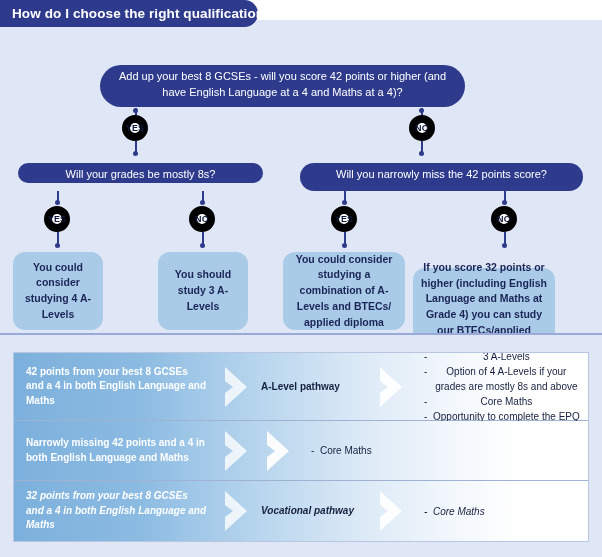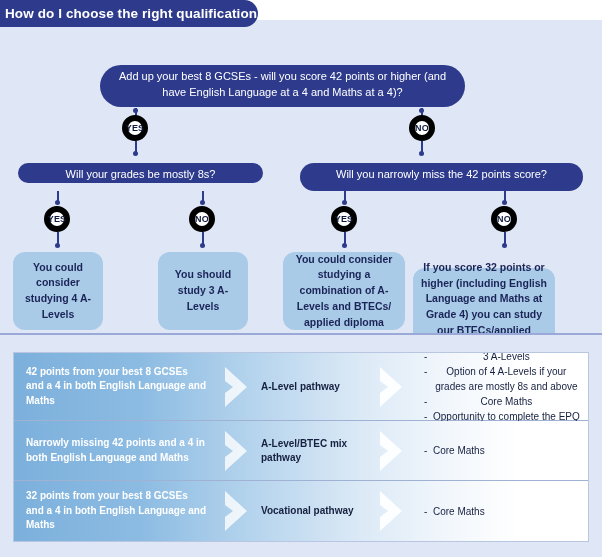--- a/index.html
+++ b/index.html
@@ -12,21 +12,21 @@
   }
   .page{position:relative;width:602px;height:557px;background:#ffffff;}
 
   
   .header-banner{
     position:absolute;left:0;top:0;
     width:258px;height:27px;
     background:#2e3b8c;
     border-radius:0 14px 14px 0;
     display:flex;align-items:center;
-    padding-left:5px;
+    padding-left:12px;
     box-sizing:border-box;
     z-index:5;
   }
   .header-banner .title{
     color:#ffffff;font-size:13.5px;font-weight:bold;letter-spacing:.1px;
     white-space:nowrap;
   }
 
   
   .flow-panel{
@@ -73,21 +73,21 @@
   .obox.o1{left:13px;top:232px;width:90px;height:78px;}
   .obox.o2{left:158px;top:232px;width:90px;height:78px;}
   .obox.o3{left:283px;top:232px;width:122px;height:78px;}
   .obox.o4{left:413px;top:248px;width:142px;height:78px;}
 
   
   .badge{
     position:absolute;
     width:26px;height:26px;border-radius:50%;
     background:#ffffff;
-    border:6px solid #000000;
+    border:8px solid #000000;
     display:flex;align-items:center;justify-content:center;
     color:#111a3d;font-size:9px;font-weight:bold;letter-spacing:.2px;
     box-sizing:border-box;
     z-index:3;
   }
 
   
   .conn{
     position:absolute;
     width:2px;background:#2e3b8c;
@@ -110,21 +110,21 @@
     position:relative;
     display:flex;
     width:100%;
     box-sizing:border-box;
     border-bottom:1px solid #9fb2d4;
     background:linear-gradient(to right,#7cb0dc 0%,#8cbbe2 22%,#b2d2ec 40%,#dbe9f6 60%,#f2f7fc 76%,#ffffff 88%,#ffffff 100%);
   }
   .prow:last-child{border-bottom:none;}
   .prow.r1{height:68px;}
   .prow.r2{height:60px;}
-  .prow.r3{height:60px;}
+  .prow.r3{height:60px;font-style:italic;}
 
   .cell-left{
     width:203px;flex:0 0 203px;
     display:flex;align-items:center;
     padding:0 10px 0 12px;box-sizing:border-box;
     color:#ffffff;font-weight:bold;font-size:10px;line-height:1.45;
   }
   .chev{
     flex:0 0 42px;width:42px;
     display:flex;align-items:center;justify-content:center;
@@ -260,21 +260,20 @@
       </div>
     </div>
 
     <div class="prow r2">
       <div class="cell-left">Narrowly missing 42 points and a 4 in both English Language and Maths</div>
       <div class="chev">
         <svg width="34" height="48" viewBox="0 0 34 48">
             <path d="M4 4 L26 24 L4 44 L4 30 L12 24 L4 18 Z" fill="#ffffff" fill-opacity="0.78"></path>
           </svg>
       </div>
-      <div class="cell-mid">A-Level/BTEC mix pathway</div>
       <div class="chev">
         <svg width="34" height="48" viewBox="0 0 34 48">
             <path d="M4 4 L26 24 L4 44 L4 30 L12 24 L4 18 Z" fill="#ffffff" fill-opacity="0.92"></path>
           </svg>
       </div>
       <div class="cell-right">
         <ul>
           <li>Core Maths</li>
         </ul>
       </div>

